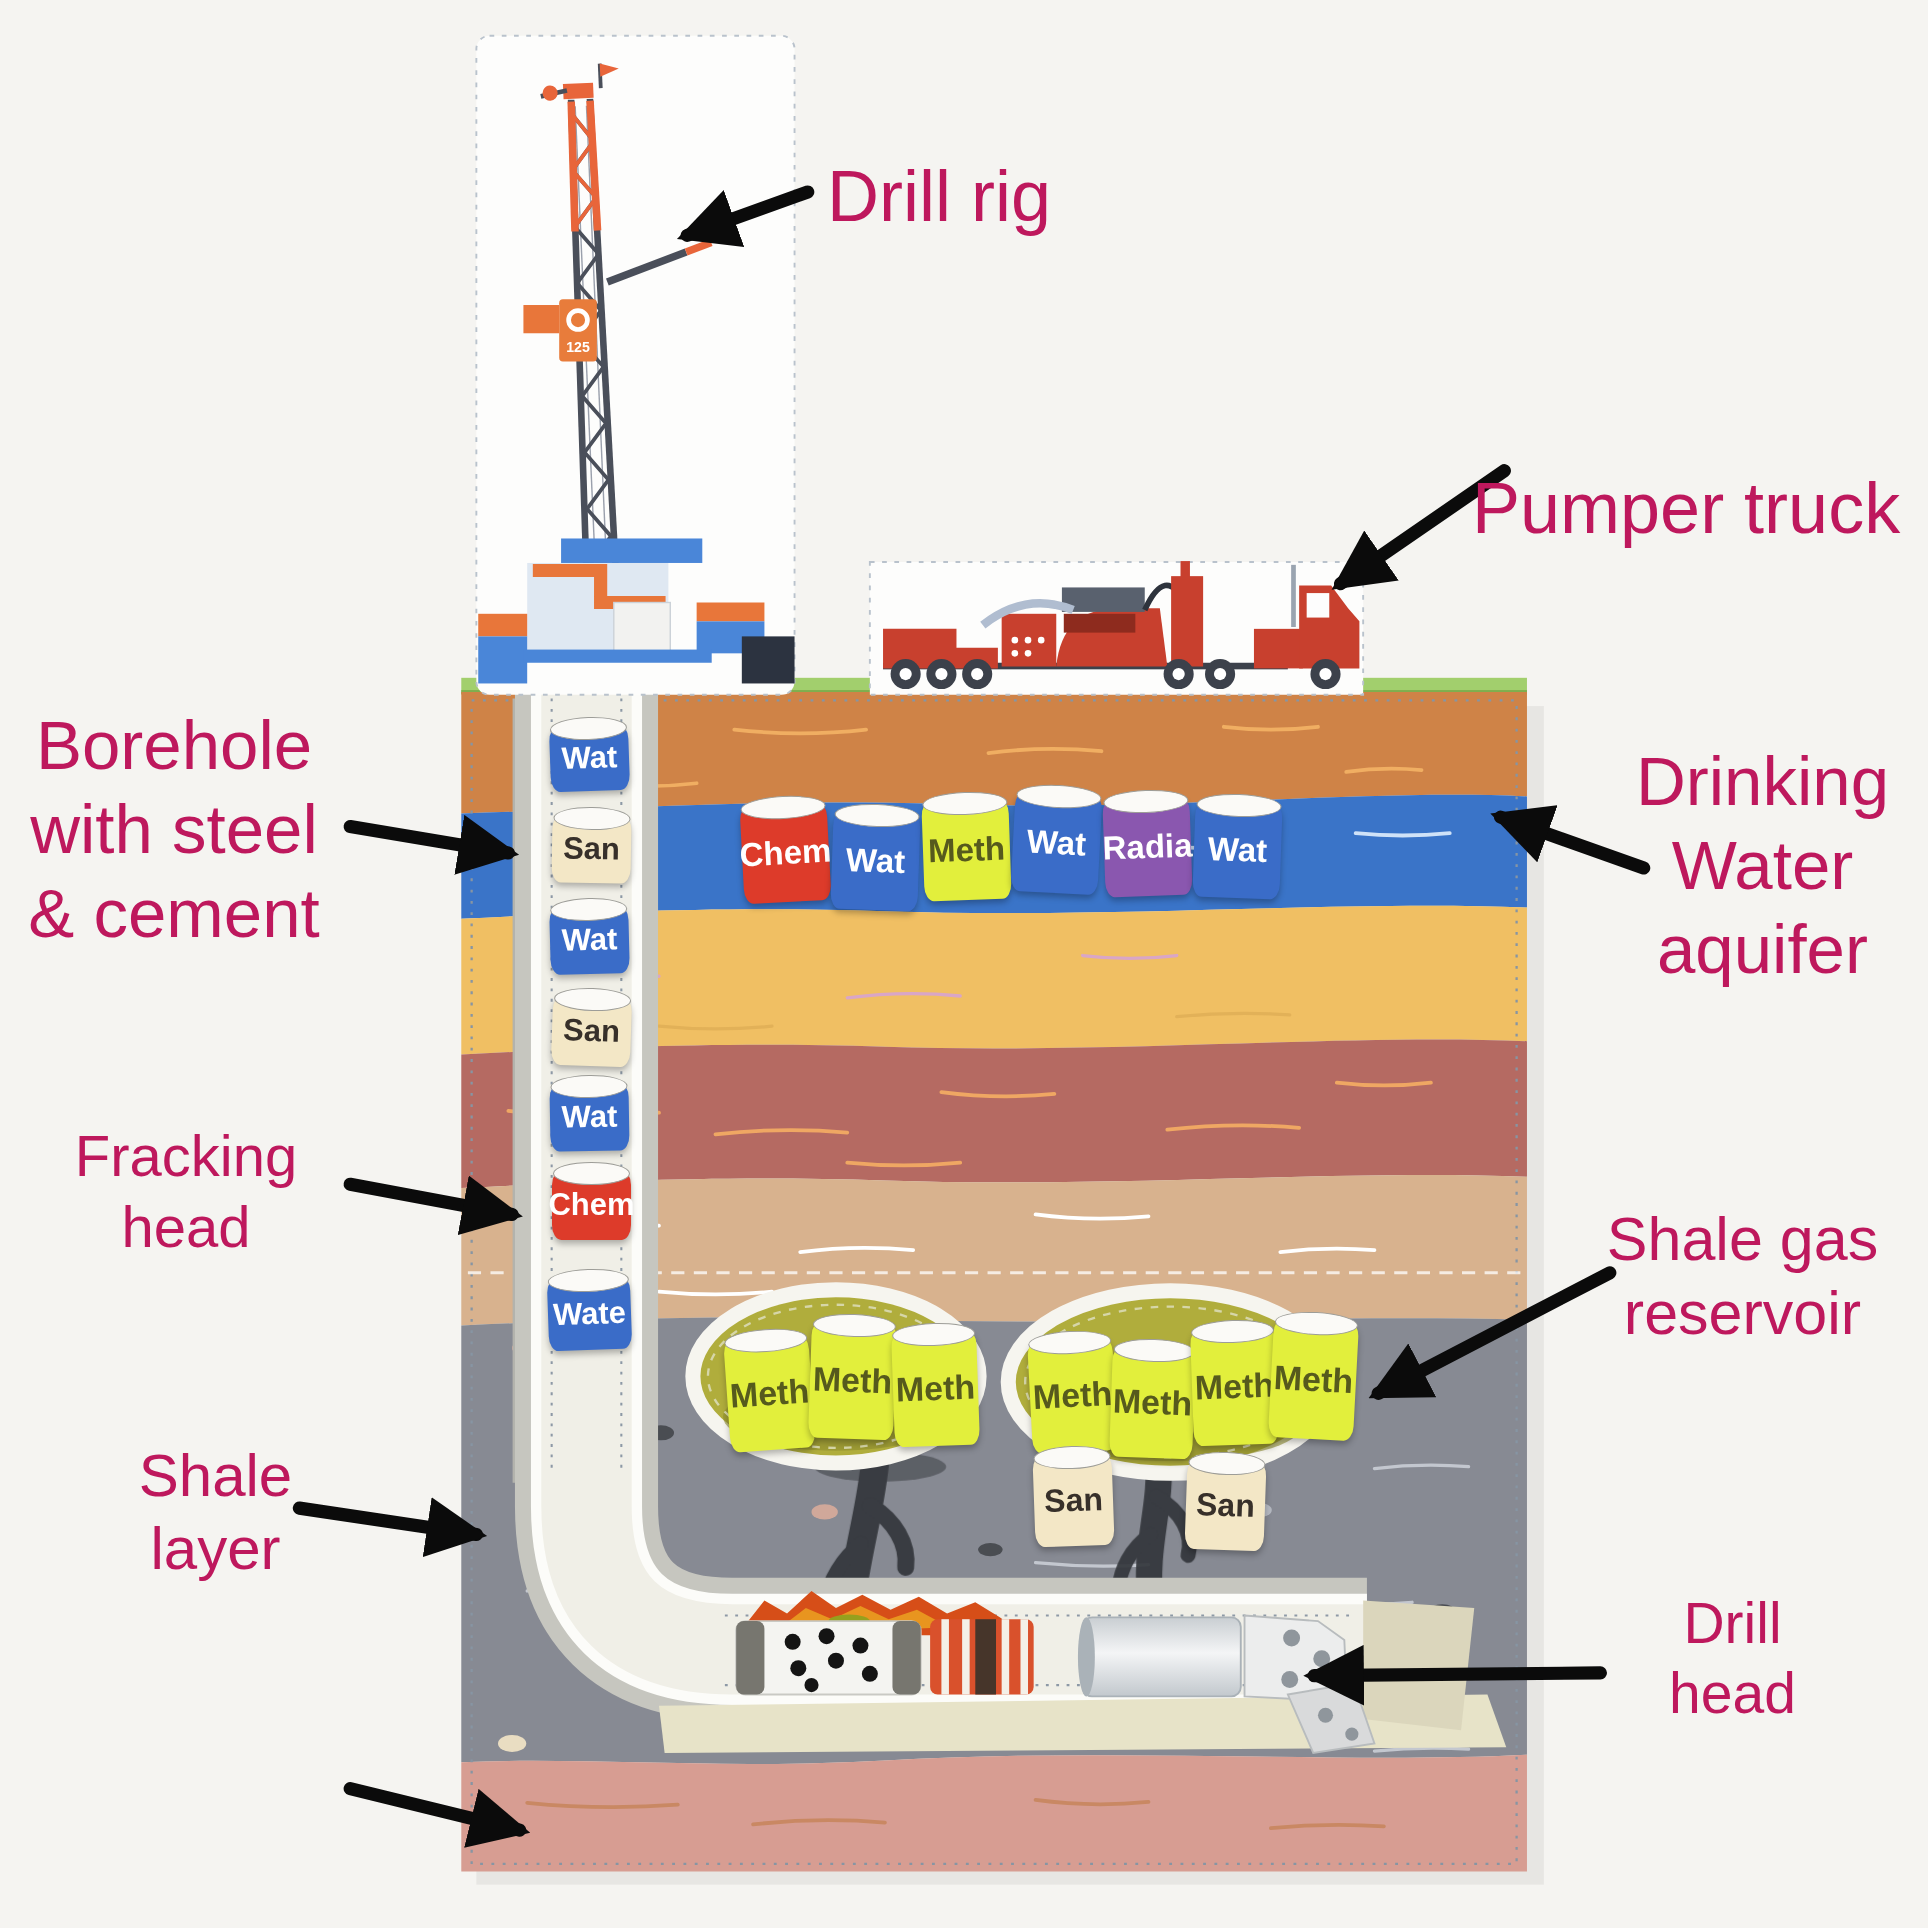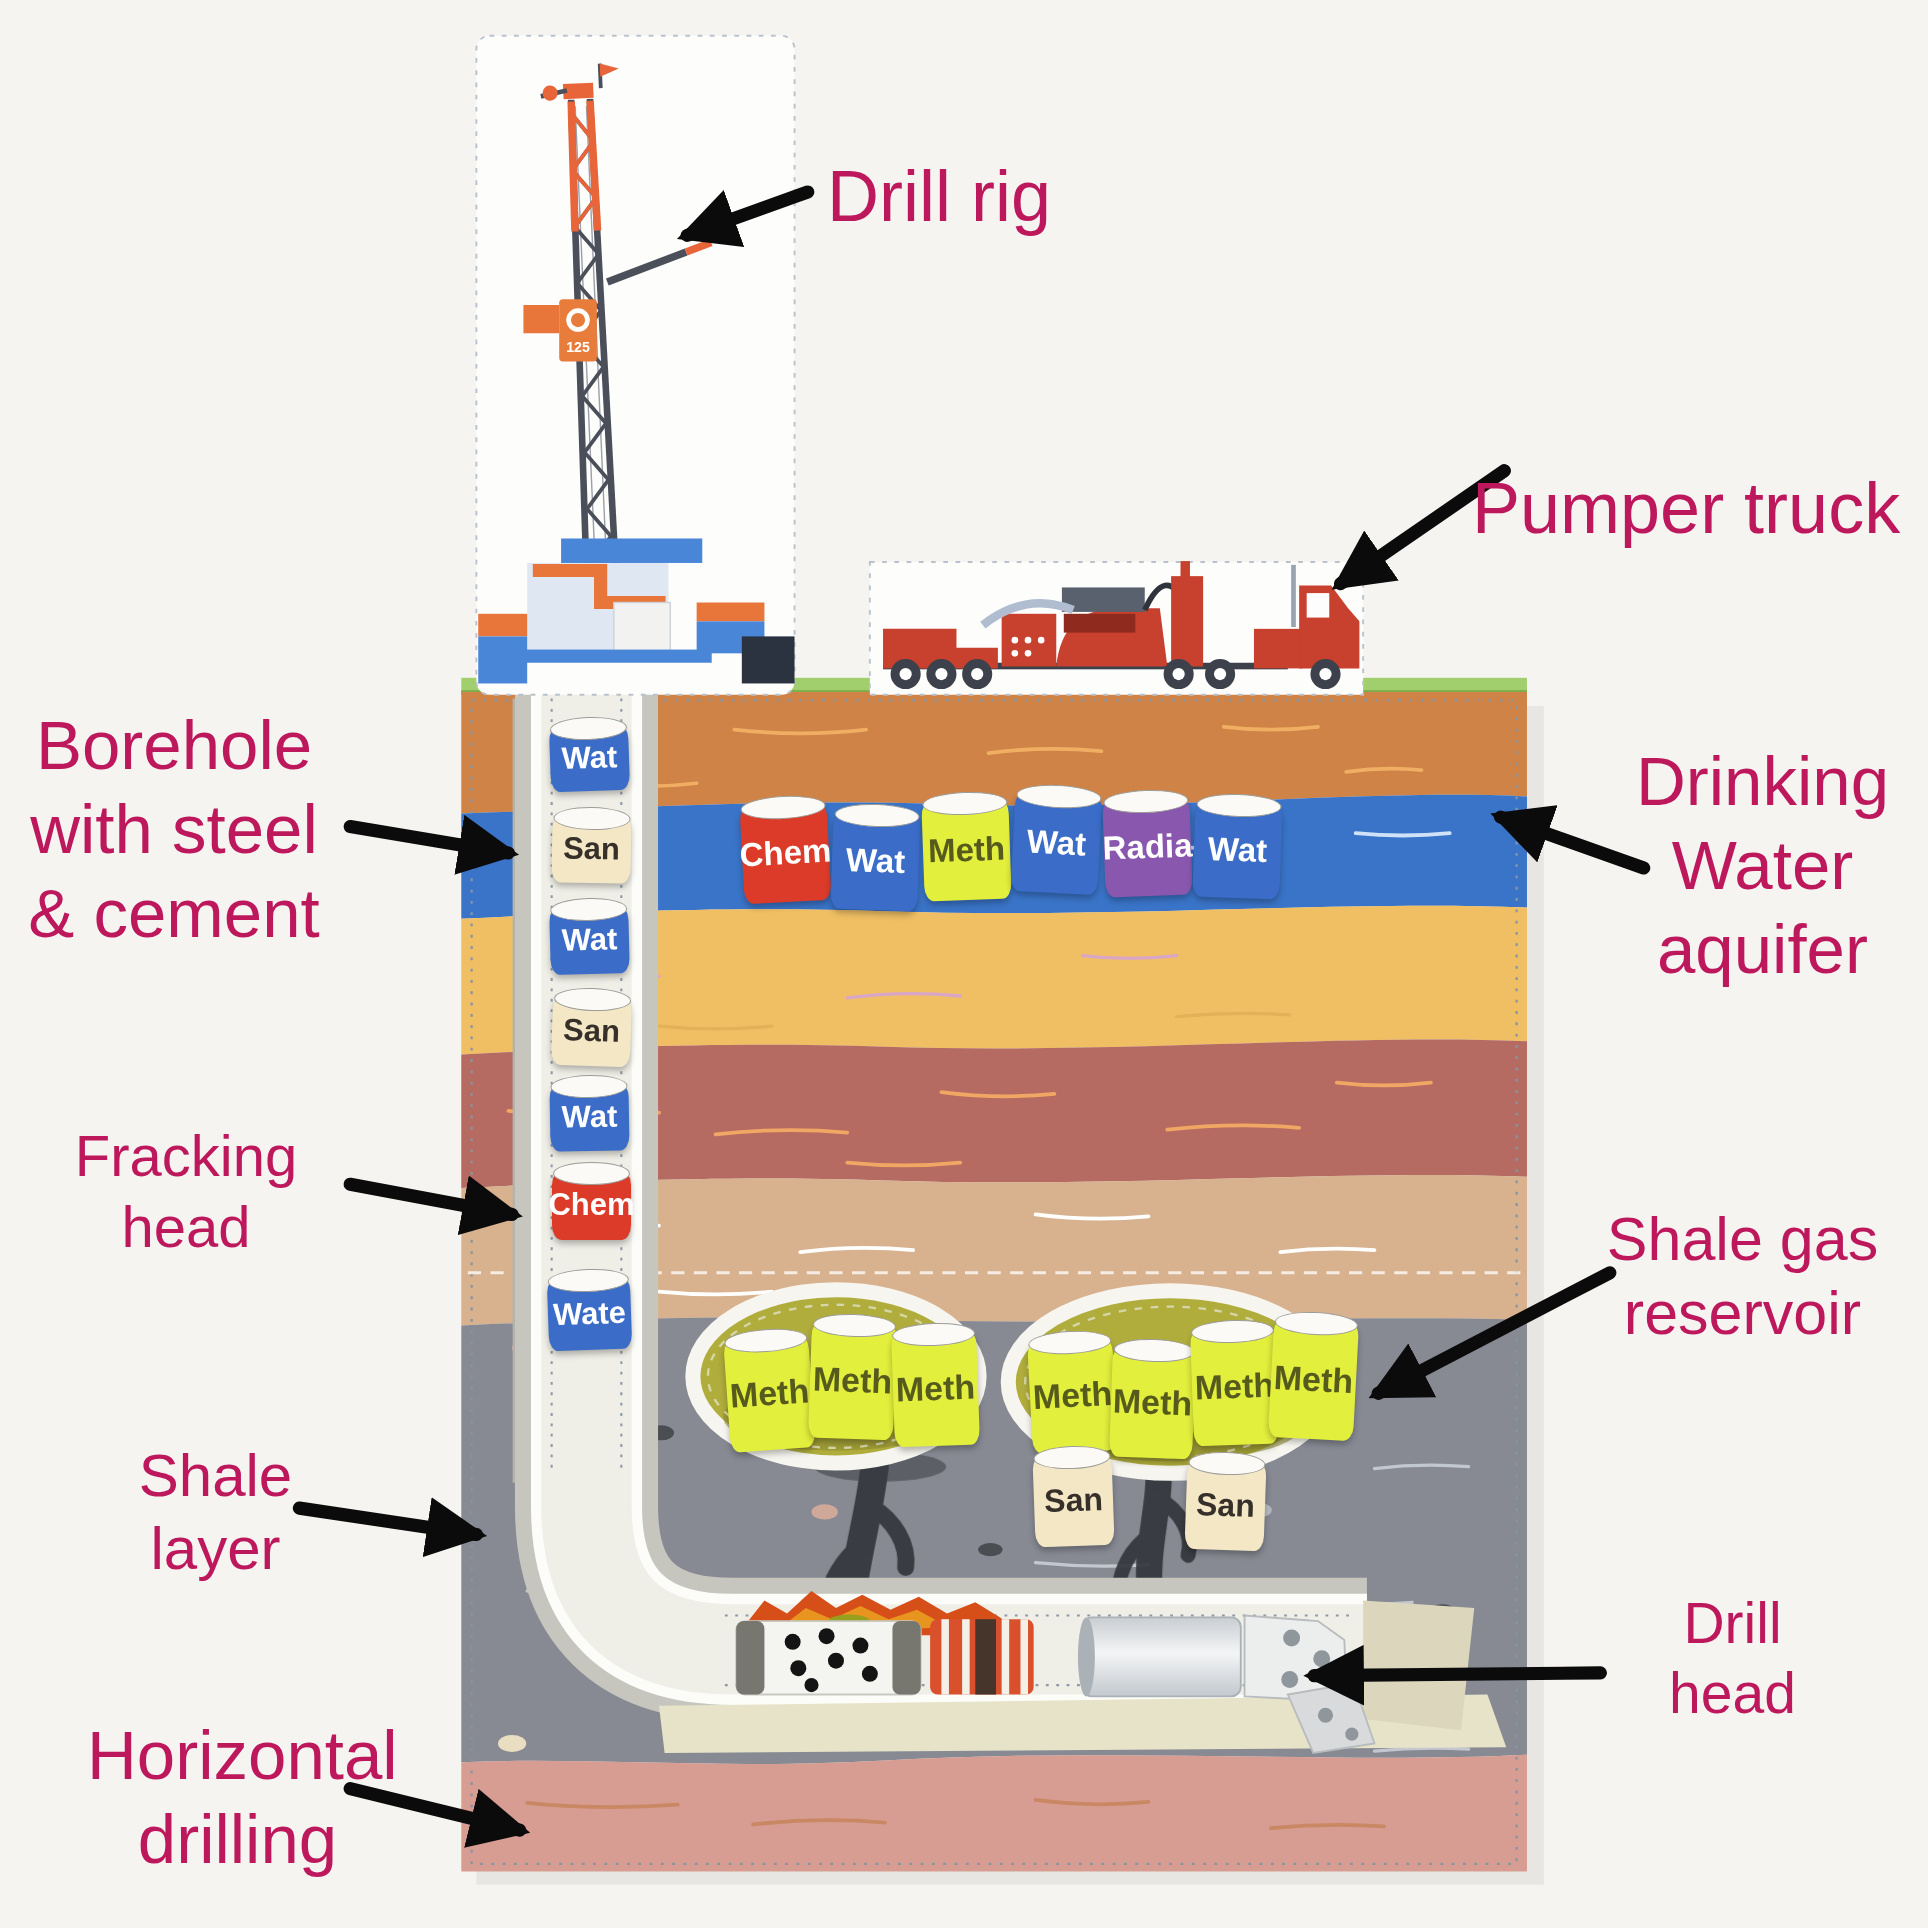--- a/index.html
+++ b/index.html
@@ -335,24 +335,20 @@
   <span>reservoir</span>
 </div>
 <div class="lbl" style="left:93px;top:1439px;width:245px;font-size:60px;">
   <span>Shale</span>
   <span>layer</span>
 </div>
 <div class="lbl" style="left:1624px;top:1589px;width:217px;font-size:57px;">
   <span>Drill</span>
   <span>head</span>
 </div>
-<div class="lbl" style="left:87px;top:1714px;width:301px;font-size:69px;">
-  <span>Horizontal</span>
-  <span>drilling</span>
-</div>
 
 <div class="cyl c-blue" style="left:550px;top:725px;width:79px;height:66px;--rot:-2deg">
       <span class="top"></span>
       <span class="txt s-b">Wat</span>
     </div>
 <div class="cyl c-cream" style="left:552px;top:815px;width:79px;height:68px;--rot:1deg">
       <span class="top"></span>
       <span class="txt s-b">San</span>
     </div>
 <div class="cyl c-blue" style="left:550px;top:906px;width:79px;height:68px;--rot:-1.5deg">

